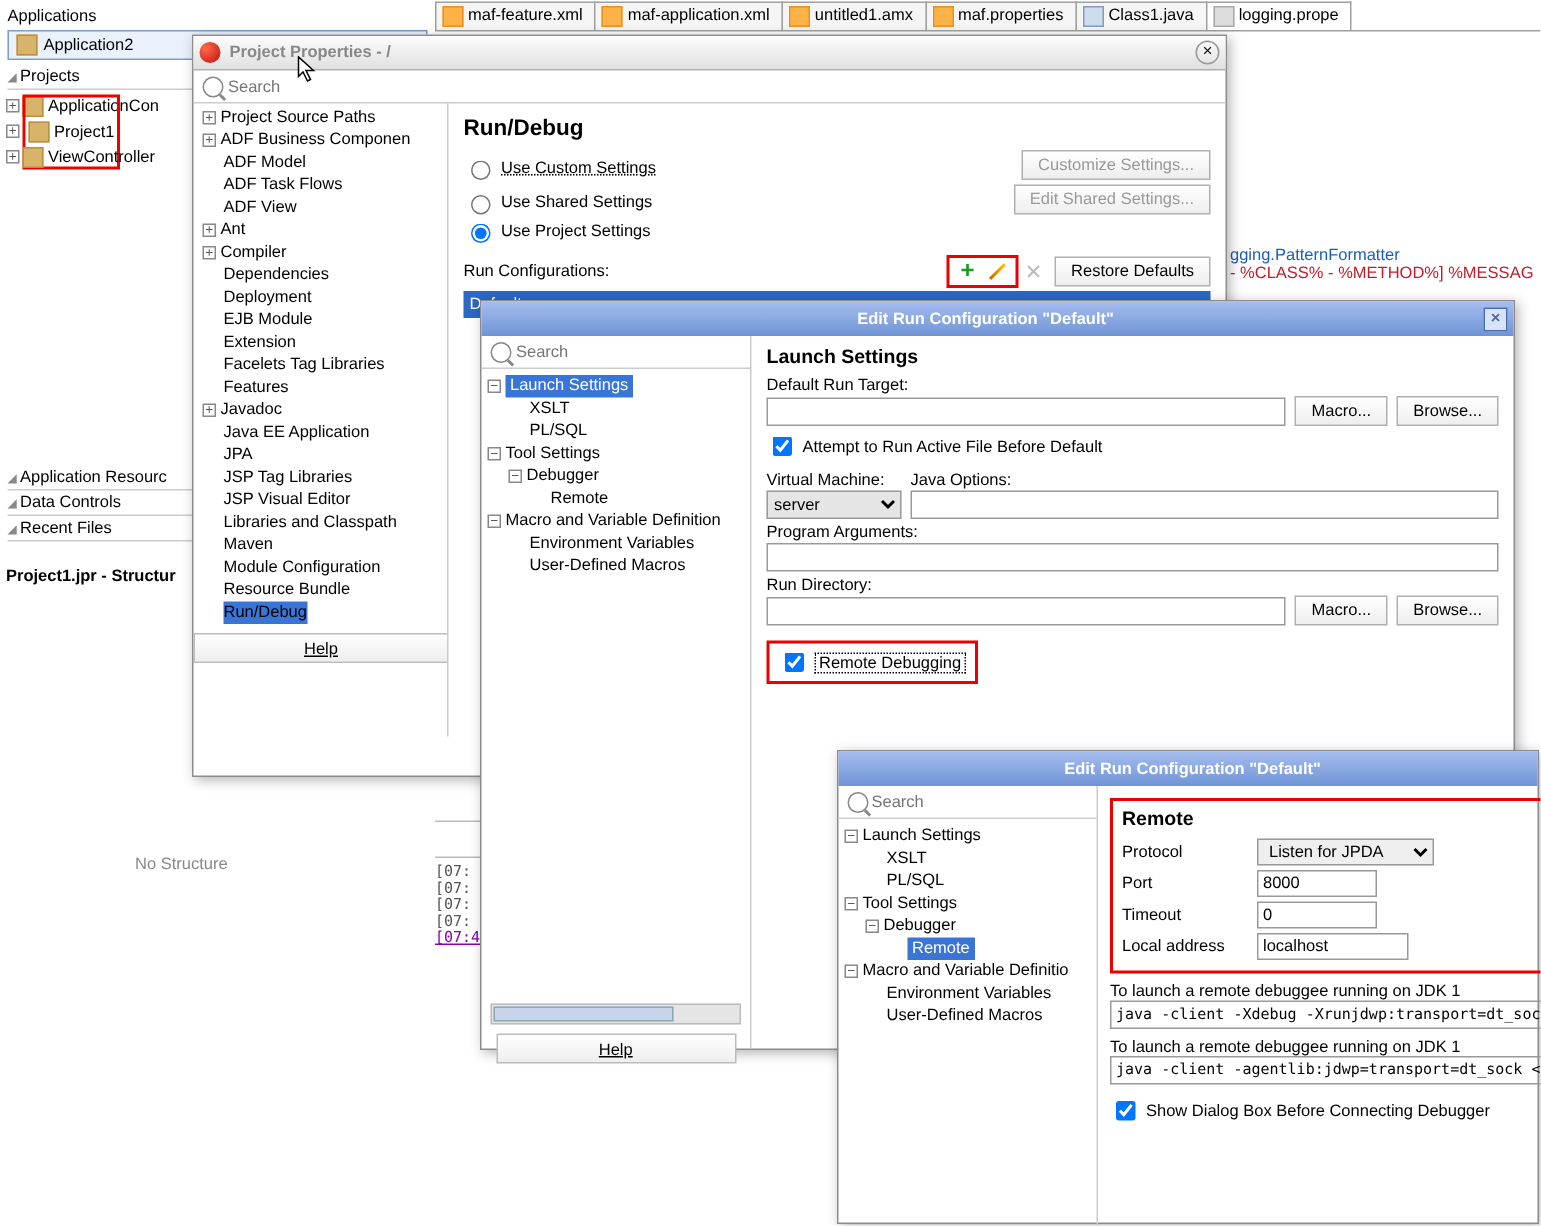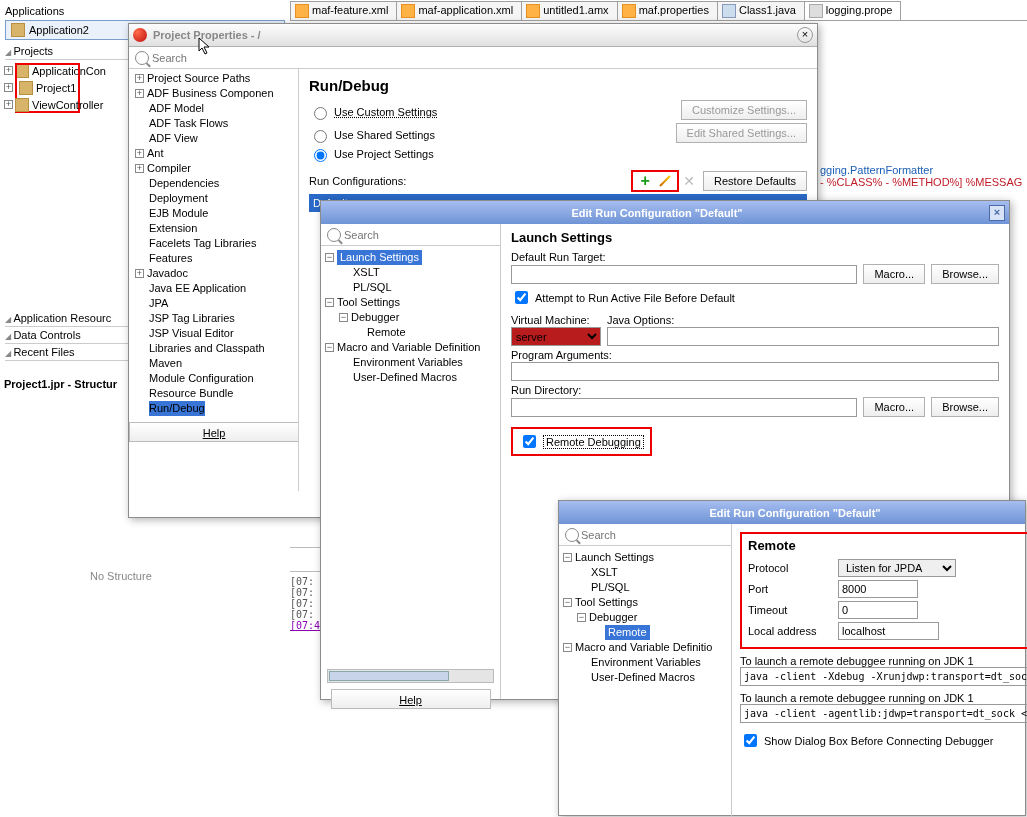--- a/index.html
+++ b/index.html
@@ -75,21 +75,21 @@
   .erc-tree .tr .exp{width:9px;height:9px;border:1px solid #888;margin-right:3px;text-align:center;line-height:7px;font-size:9px;color:#555;}
   .erc-tree .sel{background:#3875d7;color:#fff;padding:0 3px;}
   .erc-tree .ind1{padding-left:14px;}
   .erc-tree .ind2{padding-left:28px;}
   .erc-tree .ind3{padding-left:42px;}
   .erc-right { flex:1; padding:6px 10px;}
   .lbl{display:block;margin:3px 0 1px;}
   .txt{width:100%;height:19px;border:1px solid #999;padding:0 3px;}
   .row-gap{display:flex;gap:6px;align-items:flex-end;}
   .col{display:flex;flex-direction:column;flex:1;}
-  .select{height:19px;border:1px solid #999;background:#b91c1c;}
+  .select{height:19px;border:1px solid #999;background:#e5e5e5;}
   .chk-row{display:flex;align-items:center;gap:4px;margin:4px 0;}
   .scrollbar-h{height:14px;background:#e5e5e5;border:1px solid #bbb;position:relative;}
   .scrollbar-h .thumb{position:absolute;height:10px;top:1px;background:#c8d4ea;border:1px solid #8aa;}
 
   
   .remote-panel { padding:8px;}
   .remote-title { font-weight:bold; font-size:13px; margin-bottom:6px;}
   .form-row { display:flex; align-items:center; margin:3px 0;}
   .form-row .flab { width:90px;}
   .form-row input, .form-row select { border:1px solid #999; height:18px; padding:0 3px;}

